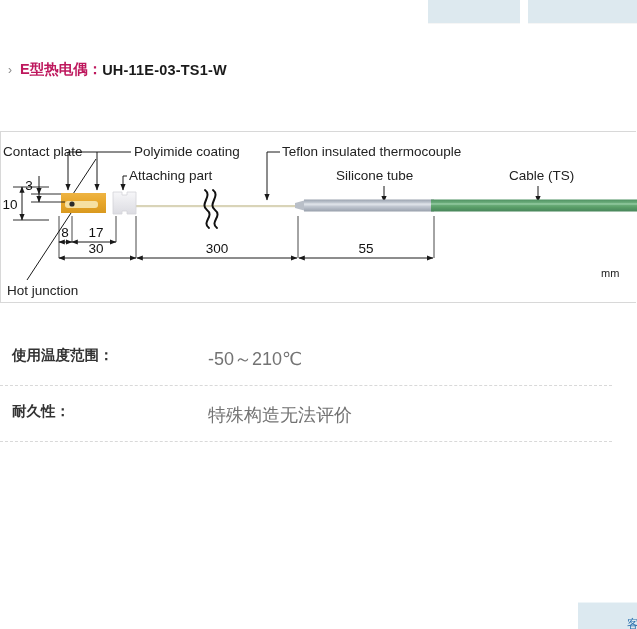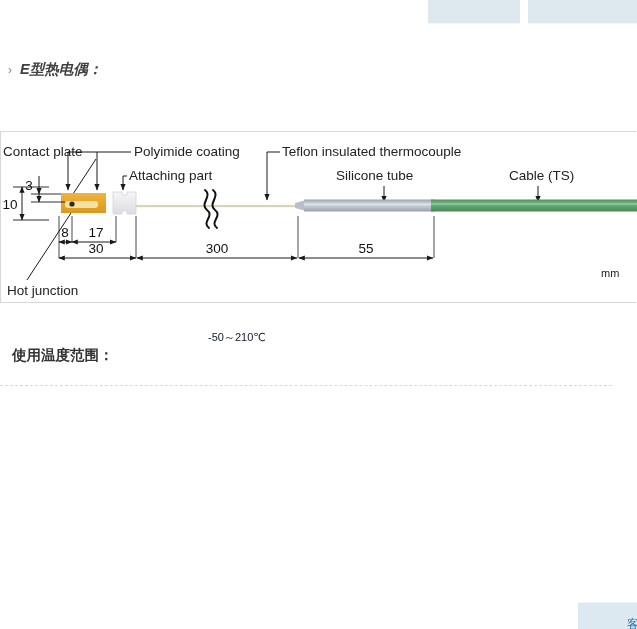--- a/index.html
+++ b/index.html
@@ -26,21 +26,21 @@
     height:19px;
     font-size:14.5px;font-weight:bold;
     color:#2b2b2b;
     letter-spacing:0px;
   }
   .chev{
     width:20px;color:#8a8a8a;font-size:12px;font-weight:normal;
     text-align:center;flex:0 0 20px;
   }
   .chev.blank{visibility:hidden;}
-  .model-label{color:#404040;font-style:italic;}
+  .model-label{color:#be185d;}
   .model-code{color:#1a1a1a;letter-spacing:.2px;}
 
   
   #diagram-box{
     position:absolute;left:0;top:131px;width:636px;height:172px;
     border-top:1px solid #d8d8d8;
     border-bottom:1px solid #d8d8d8;
     border-left:1px solid #d8d8d8;
     box-sizing:border-box;
     background:#fff;
@@ -54,22 +54,22 @@
     height:56px;
     border-bottom:1px dashed #d9d9d9;
     box-sizing:border-box;
   }
   .spec-key{
     position:absolute;left:12px;top:16px;
     font-size:14.5px;font-weight:bold;color:#333;
     white-space:nowrap;
   }
   .spec-val{
-    position:absolute;left:208px;top:0;
-    font-size:11px;color:#0f172a;
+    position:absolute;left:208px;top:17px;
+    font-size:18px;color:#737373;
     white-space:nowrap;
   }
 
   
   #bottom-widget{
     position:absolute;left:578px;top:602px;width:75px;height:27px;
     background:#dce9f0;
     border-top:1px solid #eef5f8;
     overflow:hidden;
   }
@@ -83,20 +83,21 @@
 
 <div id="top-strip">
   <div class="top-tab shadow-b" id="top-tab-1"></div>
   <div class="top-tab shadow-b" id="top-tab-2"></div>
 </div>
 
 <div id="model-block">
   <div class="model-row">
     <span class="chev">›</span>
     <span class="model-label">E型热电偶：</span>
+    <span class="model-code">UH-11E-03-TS1-W</span>
   </div>
 </div>
 
 <div id="diagram-box">
   <svg id="diagram-svg" width="636" height="170" viewBox="0 0 636 170">
     <defs>
       <marker id="arrEnd" markerWidth="7" markerHeight="7" refX="6" refY="3.2" orient="auto" markerUnits="userSpaceOnUse">
         <path d="M0,0.6 L6.4,3.2 L0,5.8 z" fill="#1a1a1a"></path>
       </marker>
       <marker id="arrStart" markerWidth="7" markerHeight="7" refX="0.6" refY="3.2" orient="auto" markerUnits="userSpaceOnUse">
@@ -206,17 +207,21 @@
     <path d="M298,126 L432,126" stroke="#1a1a1a" stroke-width="1" fill="none" marker-start="url(#arrStart)" marker-end="url(#arrEnd)"></path>
     <text x="365" y="121" font-family="Liberation Sans, sans-serif" font-size="13.5" fill="#111" text-anchor="middle">55</text>
   </svg>
 </div>
 
 <div id="spec-table">
   <div class="spec-row">
     <span class="spec-key">使用温度范围：</span>
     <span class="spec-val">-50～210℃</span>
   </div>
+  <div class="spec-row">
+    <span class="spec-key">耐久性：</span>
+    <span class="spec-val">特殊构造无法评价</span>
+  </div>
 </div>
 
 <div id="bottom-widget">
   <span id="bottom-widget-text">客服</span>
 </div>
 
 </body></html>

